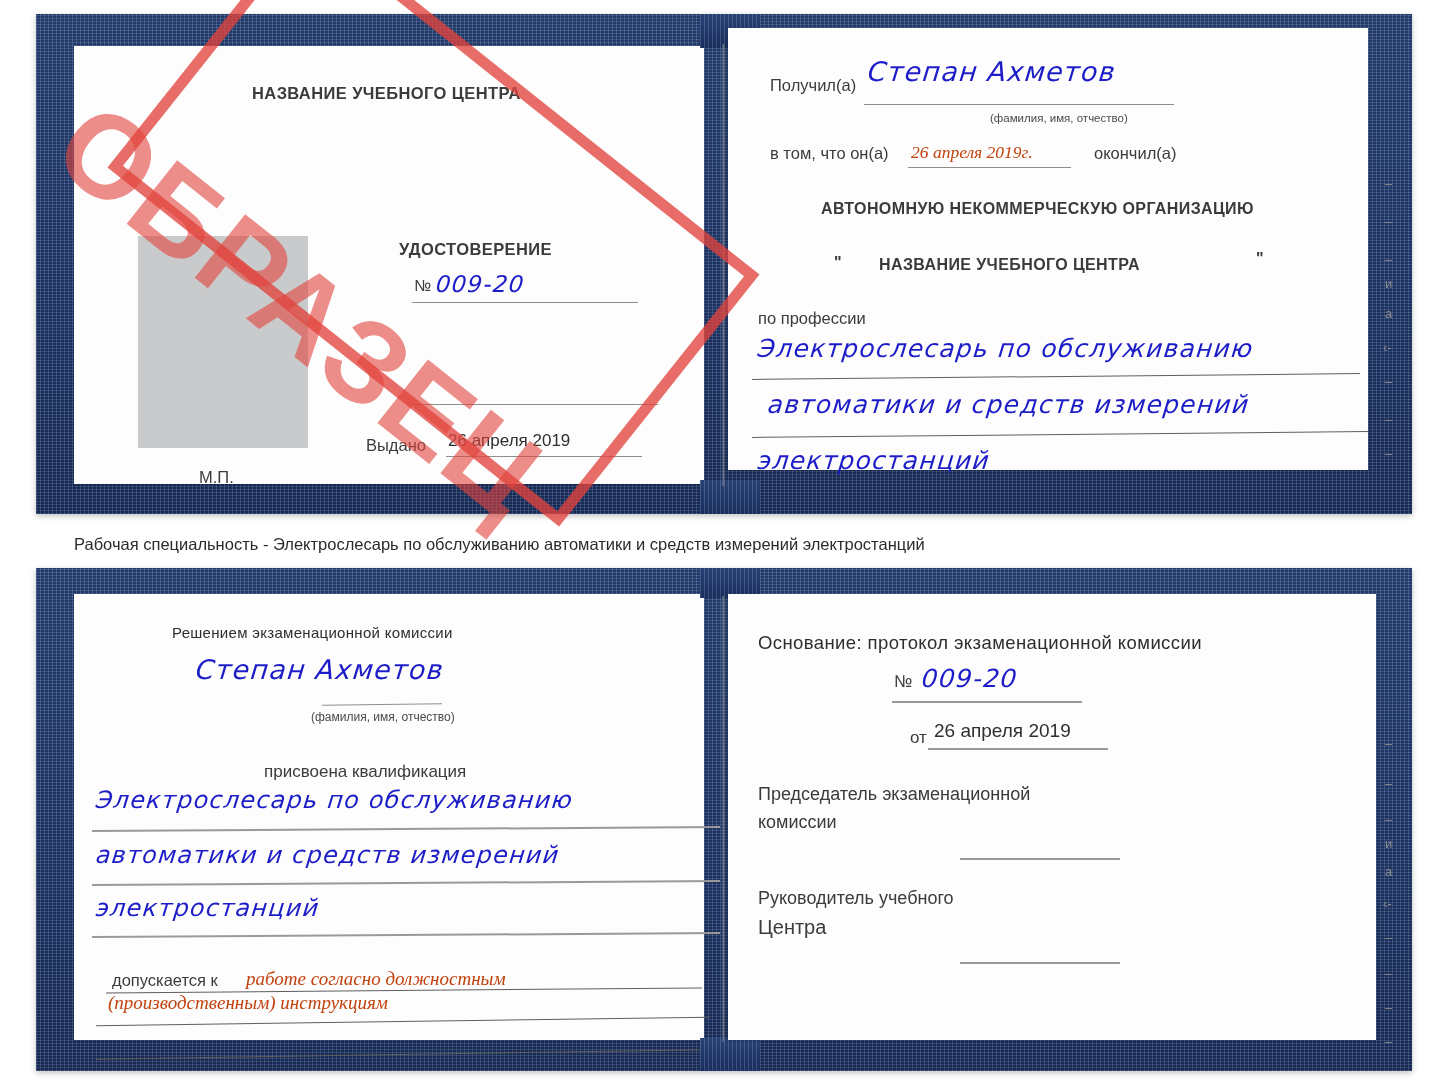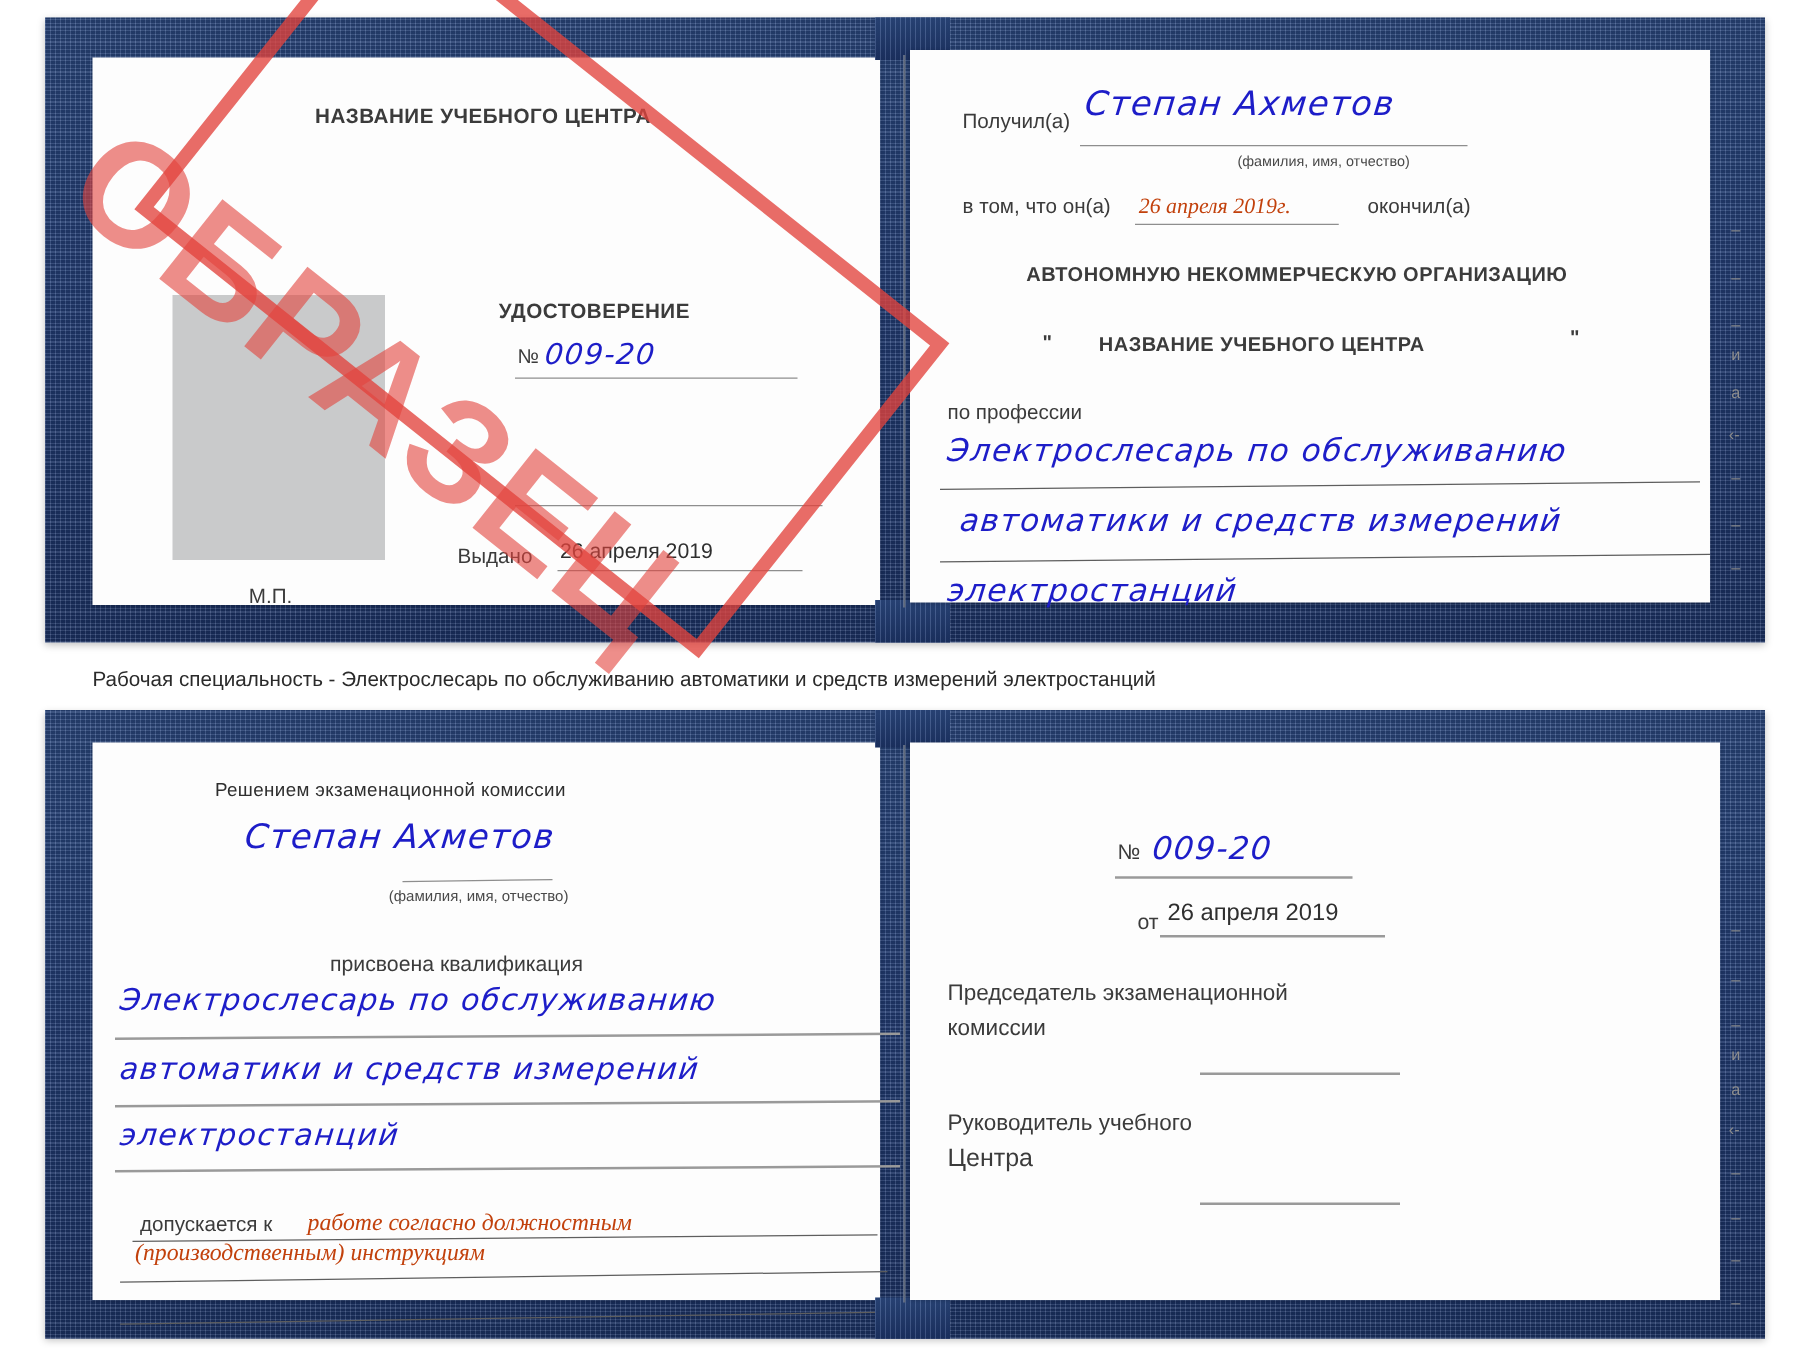--- a/index.html
+++ b/index.html
@@ -130,21 +130,21 @@
         <div class="t" style="left:374px;top:385px;font-size:17px;color:#2f2f2f;">26 апреля 2019</div>
         <div class="rule thin" style="left:372px;top:410px;width:196px;"></div>
 
         <div class="t" style="left:125px;top:422px;font-size:16.5px;">М.П.</div>
       </div>
 
       <div class="spine-clip-top" style="left:664px;top:0px;width:60px;height:34px;"></div>
       <div class="spine-clip-bot" style="left:664px;top:466px;width:60px;height:34px;"></div>
       <div class="spine" style="left:686px;top:30px;height:442px;"></div>
 
-      <div class="leaf" style="left:692px;top:26px;width:640px;height:442px;text-decoration:underline;">
+      <div class="leaf" style="left:692px;top:14px;width:640px;height:442px;text-decoration:underline;">
 
         <div class="t" style="left:42px;top:48px;font-size:16.5px;">Получил(а)</div>
         <div class="hand" style="left:140px;top:28px;font-size:27px;">Степан Ахметов</div>
         <div class="rule thin" style="left:136px;top:76px;width:310px;"></div>
         <div class="t" style="left:262px;top:84px;font-size:11.5px;color:#4a4a4a;">(фамилия, имя, отчество)</div>
 
         <div class="t" style="left:42px;top:116px;font-size:16.5px;">в том, что он(а)</div>
         <div class="ital" style="left:183px;top:114px;font-size:17.5px;">26 апреля 2019г.</div>
         <div class="rule thin" style="left:180px;top:139px;width:163px;"></div>
         <div class="t" style="left:366px;top:116px;font-size:16.5px;">окончил(а)</div>
@@ -216,20 +216,21 @@
         <div class="rule dark" style="left:22px;top:427px;width:614px;transform:rotate(-0.8deg);"></div>
         <div class="rule dark" style="left:22px;top:460px;width:614px;transform:rotate(-0.9deg);"></div>
       </div>
 
       <div class="spine-clip-top" style="left:664px;top:0px;width:60px;height:30px;"></div>
       <div class="spine-clip-bot" style="left:664px;top:470px;width:60px;height:33px;"></div>
       <div class="spine" style="left:686px;top:28px;height:446px;"></div>
 
       <div class="leaf" style="left:692px;top:26px;width:648px;height:446px;">
 
+        <div class="t" style="left:30px;top:38px;font-size:18.5px;letter-spacing:.4px;color:#2e2e2e;">Основание: протокол экзаменационной комиссии</div>
 
         <div class="t" style="left:166px;top:78px;font-size:17px;">№</div>
         <div class="hand" style="left:194px;top:70px;font-size:25px;">009-20</div>
         <div class="rule" style="left:164px;top:107px;width:190px;"></div>
 
         <div class="t" style="left:182px;top:134px;font-size:17px;">от</div>
         <div class="t" style="left:206px;top:126px;font-size:19px;color:#2f2f2f;">26 апреля 2019</div>
         <div class="rule" style="left:200px;top:154px;width:180px;"></div>
 
         <div class="t" style="left:30px;top:190px;font-size:18px;">Председатель экзаменационной</div>

